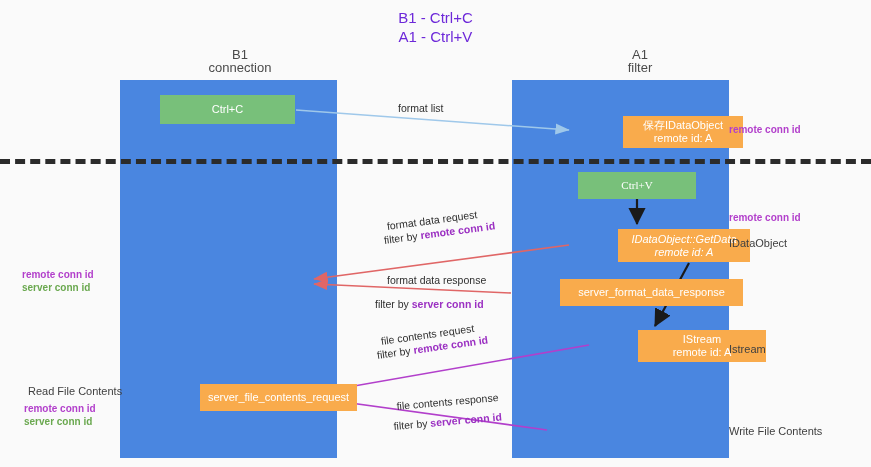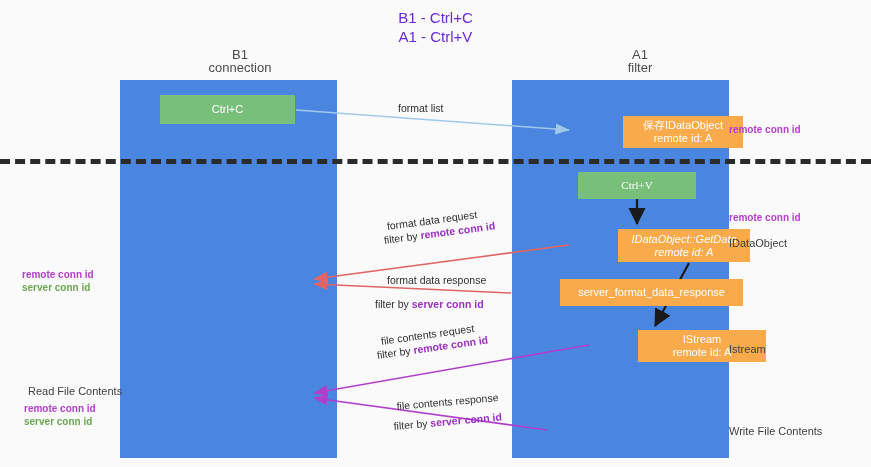--- a/index.html
+++ b/index.html
@@ -160,20 +160,21 @@
 
   <div class="abs node green" id="n-ctrlc">Ctrl+C</div>
   <div class="abs node orange" id="n-dataobject">保存IDataObject
 remote id: A</div>
   <div class="abs node green" id="n-ctrlv">Ctrl+V</div>
   <div class="abs node orange" id="n-getdata">IDataObject::GetData
 remote id: A</div>
   <div class="abs node orange" id="n-sfdresp">server_format_data_response</div>
   <div class="abs node orange" id="n-istream">IStream
 remote id: A</div>
+  <div class="abs node orange" id="n-sfcreq">server_file_contents_request</div>
 
   <div class="abs sidelabel" id="lbl-dataobject">IDataObject</div>
   <div class="abs sidelabel" id="lbl-istream">Istream</div>
   <div class="abs sidelabel" id="lbl-write">Write File Contents</div>
   <div class="abs sidelabel" id="lbl-read">Read File Contents</div>
 
   <div class="abs connlabel purple" id="cl-r1">remote conn id</div>
   <div class="abs connlabel purple" id="cl-r2">remote conn id</div>
 
   <div class="abs" id="cl-l1">

